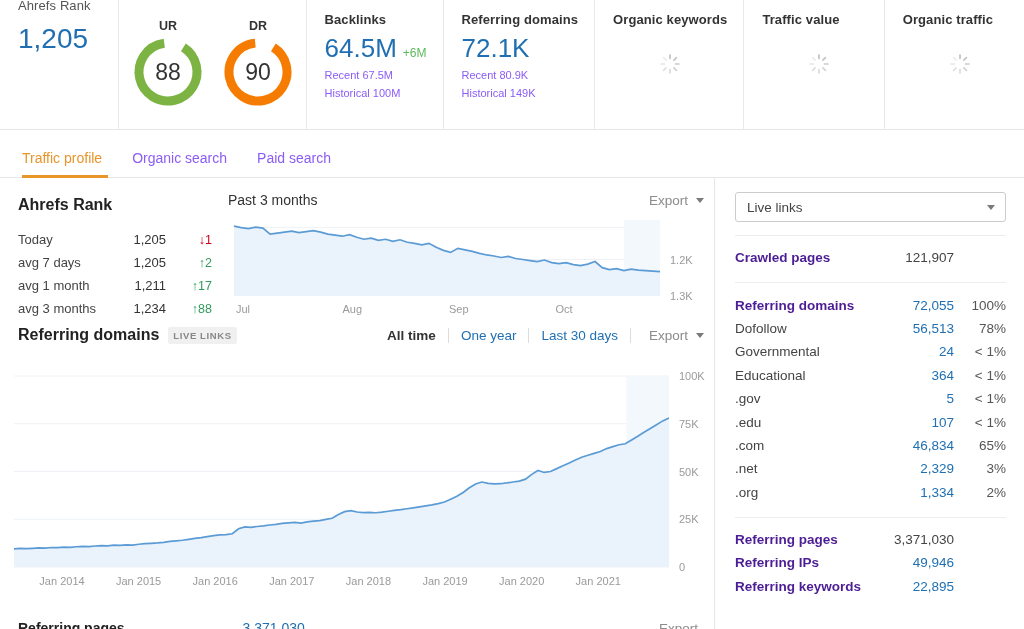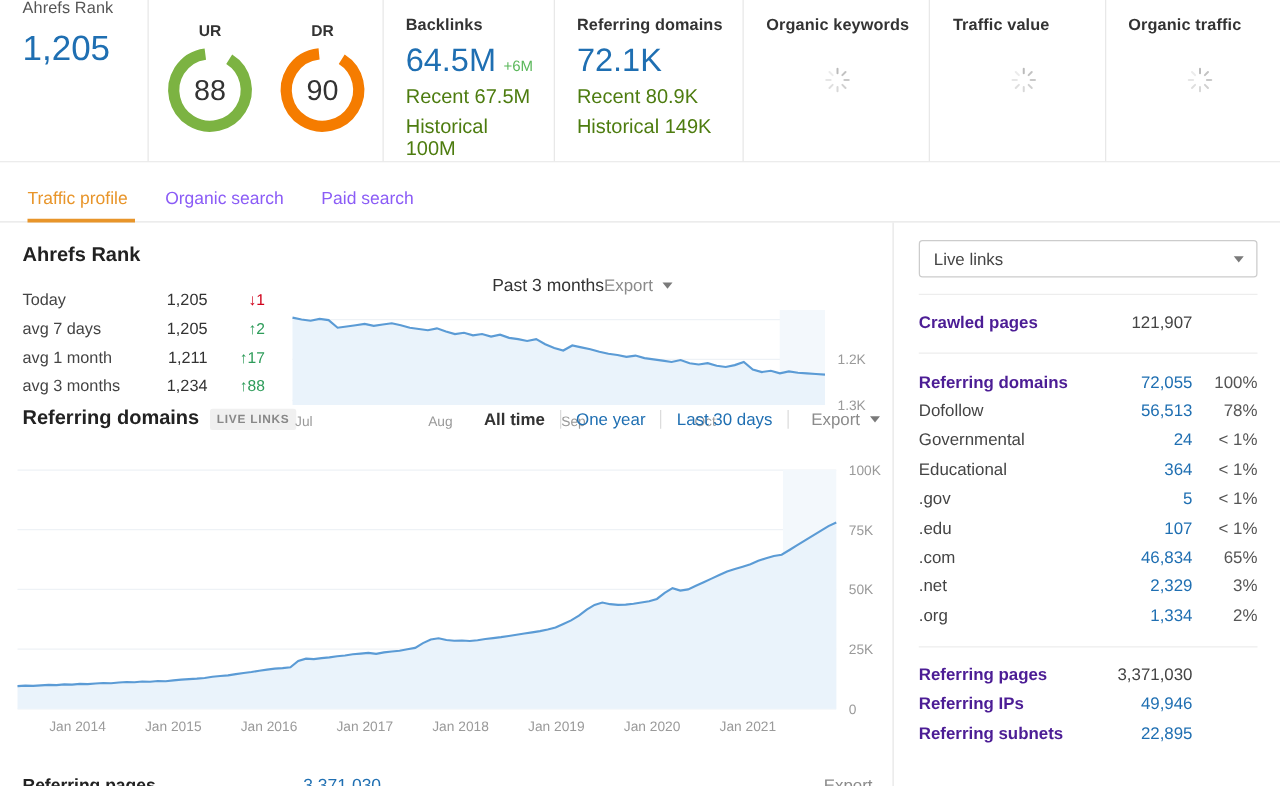--- a/index.html
+++ b/index.html
@@ -23,21 +23,21 @@
   .gauge-wrap { width: 76px; text-align: center; position: relative; }
   .gauge-title { font-size: 12.5px; font-weight: bold; color: #333; margin-bottom: -14px; position: relative; z-index: 3; background: #fff; display: inline-block; padding: 0 4px; }
   .gauge { width: 76px; height: 76px; position: relative; }
   .gauge svg { display: block; }
   .gauge-num { position: absolute; inset: 0; display: flex; align-items: center; justify-content: center; font-size: 23px; color: #333; }
 
   .card-backlinks { width: 152px; }
   .card-refdom { width: 160px; }
   .big-value { font-size: 26px; color: #1f6fb2; margin-top: 7px; line-height: 1.1; display: flex; align-items: baseline; gap: 6px; }
   .delta { font-size: 12px; color: #5cb85c; font-weight: normal; }
-  .sub-line { font-size: 16px; color: #4d7c0f; margin-top: 6px; }
+  .sub-line { font-size: 11px; color: #8b5cf6; margin-top: 6px; }
 
   .card-loading { width: 156px; text-align: left; }
   .card-loading .m-label { text-align: left; }
   .spinner { margin: 26px 0 0 46px; }
 
   
   .tabs { height: 48px; display: flex; align-items: flex-end; padding-left: 18px; border-bottom: 1px solid #e6e6e6; gap: 6px; background: #fff; }
   .tab { font-size: 14px; color: #8b5cf6; padding: 0 12px 11px 12px; cursor: pointer; position: relative; white-space: nowrap; }
   .tab:first-child { padding-left: 4px; }
   .tab.active { color: #e8952a; }
@@ -58,21 +58,21 @@
   .rank-row .rk-chg { width: 46px; text-align: right; padding-left: 10px; font-size: 12.5px; }
   .chg-up { color: #2e9c5a; }
   .chg-down { color: #d0021b; }
 
   
   .rd-head { position: absolute; left: 18px; top: 148px; display: flex; align-items: center; gap: 9px; }
   .badge-live { font-size: 9.5px; letter-spacing: .6px; color: #888; background: #f0f0f0; border-radius: 2px; padding: 3px 5px; font-weight: bold; }
 
   
   .mini-chart { position: absolute; left: 228px; top: 14px; width: 476px; }
-  .chart-head { display: flex; justify-content: center; align-items: center; font-size: 14px; color: #333; margin-top: 28px; }
+  .chart-head { display: flex; justify-content: space-between; align-items: center; font-size: 14px; color: #333; }
   .export { color: #8b8b8b; font-size: 13.5px; cursor: pointer; display: flex; align-items: center; gap: 8px; }
   .caret { border-left: 4.5px solid transparent; border-right: 4.5px solid transparent; border-top: 5.5px solid #7a7a7a; display: inline-block; }
 
   
   .range-bar { position: absolute; left: 355px; top: 150px; width: 349px; display: flex; align-items: center; justify-content: flex-end; gap: 0; font-size: 13.5px; }
   .range-opt { padding: 0 12px; color: #1f6fb2; cursor: pointer; border-right: 1px solid #dcdcdc; line-height: 15px; }
   .range-opt.active { color: #333; font-weight: bold; }
   .range-opt:last-of-type { border-right: none; }
   .range-bar .export { margin-left: 18px; }
 
@@ -382,19 +382,19 @@
         <span class="s-label">Referring pages</span>
         <span class="s-val plain">3,371,030</span>
         <span class="s-pct"></span>
       </div>
       <div class="side-row bold">
         <span class="s-label">Referring IPs</span>
         <span class="s-val">49,946</span>
         <span class="s-pct"></span>
       </div>
       <div class="side-row bold">
-        <span class="s-label">Referring subnets</span>
+        <span class="s-label">Referring keywords</span>
         <span class="s-val">22,895</span>
         <span class="s-pct"></span>
       </div>
     </div>
   </div>
 </div>
 
 </body></html>

